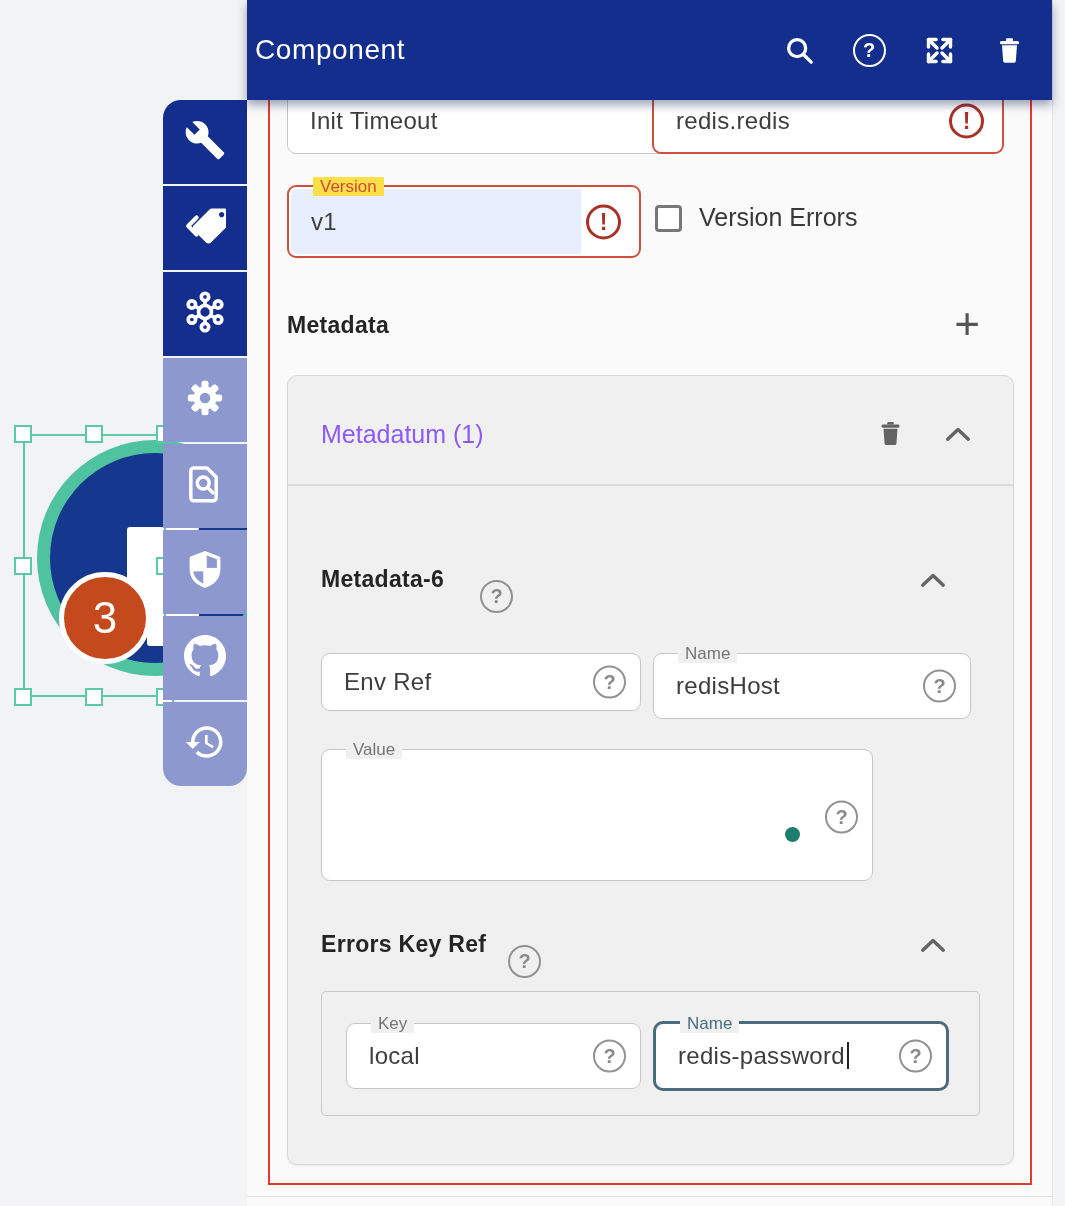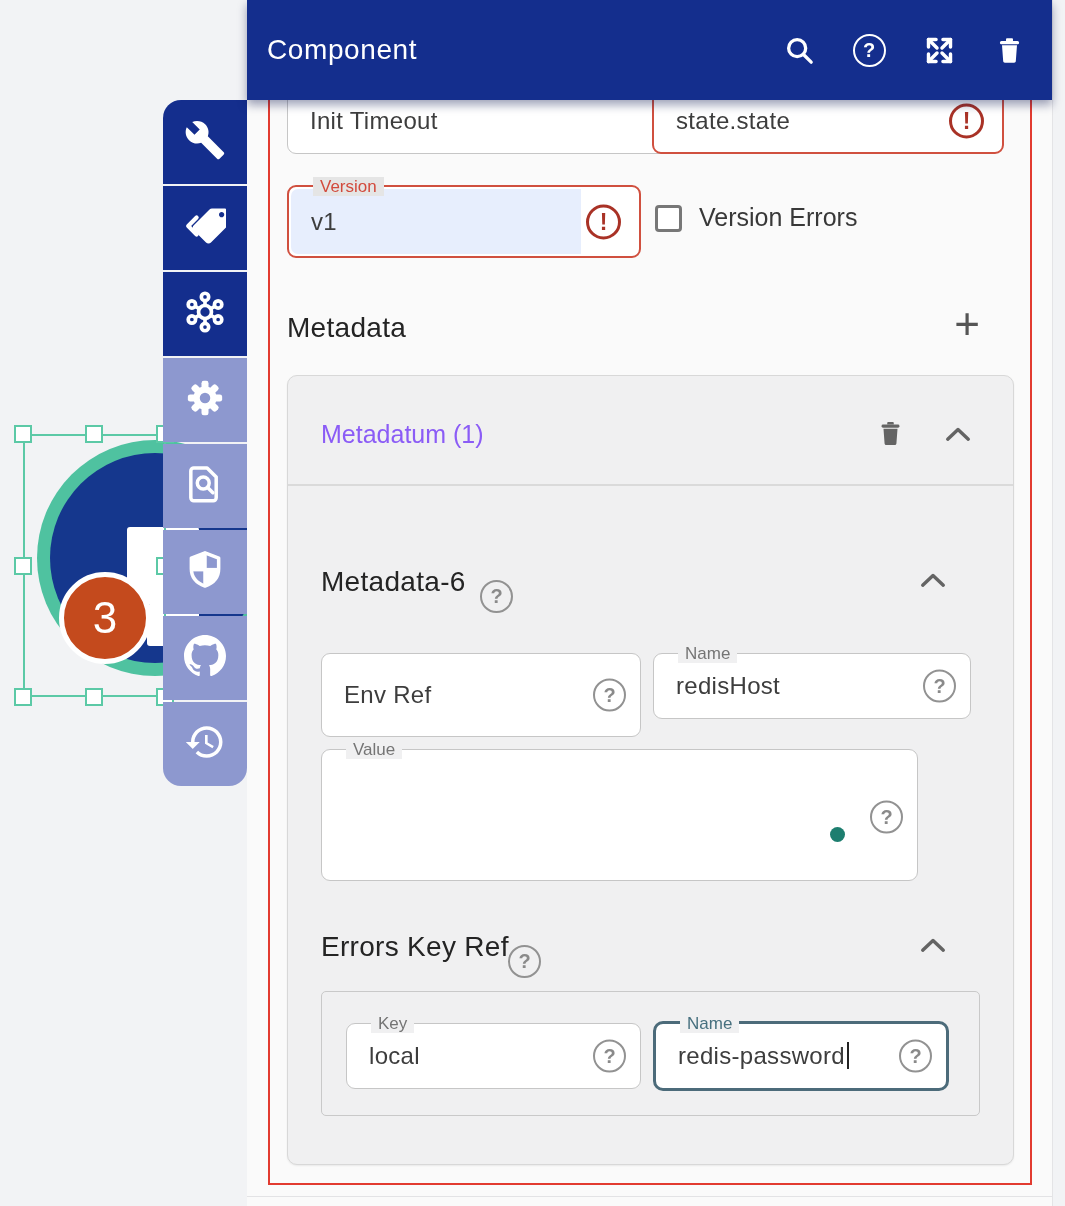--- a/index.html
+++ b/index.html
@@ -22,36 +22,36 @@
   .tb-btn { position:absolute; left:0; width:84px; height:84px; display:flex; align-items:center; justify-content:center; cursor:pointer; }
   .tb-active { background:#142e8d; }
   .tb-faded { background:#8d98cf; }
   .tb-first { border-radius:18px 0 0 0; }
   .tb-last { border-radius:0 0 18px 18px; }
   .tb-btn svg { width:42px; height:42px; }
 
   
   #panel { position:absolute; left:247px; top:0; width:806px; height:1206px; background:#fafafa; border-right:1px solid #e4e4e6; z-index:3; }
   #p-header { position:absolute; left:0; top:0; right:0; height:100px; background:#142e8d; box-shadow:0 5px 9px rgba(15,25,80,.40); z-index:5; display:flex; align-items:center; }
-  #p-title { color:#fff; font-size:28px; letter-spacing:.6px; margin-left:20px; }
+  #p-title { color:#fff; font-size:28px; letter-spacing:.6px; margin-left:8px; }
   #p-actions { position:absolute; right:26px; top:0; height:100px; display:flex; align-items:center; gap:36px; }
   .hd-ic { width:34px; height:34px; display:flex; align-items:center; justify-content:center; cursor:pointer; }
   .q-head { width:33px; height:33px; border:2.6px solid #fff; border-radius:50%; color:#fff; font-size:20px; font-weight:700; display:flex; align-items:center; justify-content:center; }
 
   #content { position:absolute; left:0; top:100px; right:0; bottom:0; overflow:hidden; background:#fafafa; }
   .red-outline { position:absolute; left:21px; top:-16px; width:764px; height:1101px; border:2.5px solid #e23b30; }
 
   .fld { position:absolute; background:#fff; border:1.6px solid #c6c6c6; border-radius:9px; }
   .fld-err { border:2px solid #d0503f; }
   .fld-text { position:absolute; left:22px; top:50%; transform:translateY(-50%); font-size:24px; color:#3d3d3d; letter-spacing:.3px; white-space:nowrap; }
   .fld-label { position:absolute; top:-10px; left:24px; font-size:17px; color:#757575; background:#f0f0f1; padding:0 7px; line-height:19px; }
   .q-ic { position:absolute; right:14px; top:50%; transform:translateY(-50%); width:33px; height:33px; border:2.6px solid #929292; border-radius:50%; color:#8a8a8a; font-size:20px; font-weight:700; display:flex; align-items:center; justify-content:center; }
   .err-ic { position:absolute; right:18px; top:50%; transform:translateY(-50%); width:35px; height:35px; border:3px solid #a93226; border-radius:50%; color:#a93226; font-size:23px; font-weight:700; display:flex; align-items:center; justify-content:center; }
 
-  .heading { position:absolute; font-size:28px; font-weight:400; color:#242424; letter-spacing:.3px; }
+  .heading { position:absolute; font-size:23px; font-weight:700; color:#242424; letter-spacing:.3px; }
   .chev { position:absolute; width:28px; height:16px; cursor:pointer; }
 
   #version-fill { position:absolute; left:2px; top:2px; bottom:2px; right:58px; background:#e7eefd; border-radius:7px 0 0 7px; }
   #checkbox { position:absolute; left:408px; top:105px; width:27px; height:27px; border:3px solid #777; border-radius:4px; background:#fff; cursor:pointer; }
   #cb-label { position:absolute; left:452px; top:103px; font-size:25px; color:#383838; }
   #plus-btn { position:absolute; left:700px; top:202px; width:40px; height:44px; font-size:44px; font-weight:200; color:#555; text-align:center; line-height:44px; cursor:pointer; }
 
   #card { position:absolute; left:40px; top:275px; width:727px; height:790px; background:#f0f0f1; border:1.5px solid #d8d8d8; border-radius:10px; box-shadow:0 1px 2px rgba(0,0,0,.07); }
   #card-title { position:absolute; left:33px; top:44px; font-size:25px; color:#8b5cf6; }
   .card-divider { position:absolute; left:0; right:0; top:108px; height:1.5px; background:#dadada; }
@@ -172,27 +172,27 @@
 <div id="panel">
 
   <div id="content">
     <div class="red-outline"></div>
 
     <div class="fld" style="left:40px; top:-12px; width:412px; height:66px;">
       <span class="fld-text">Init Timeout</span>
     </div>
 
     <div class="fld fld-err" style="left:405px; top:-12px; width:352px; height:66px;">
-      <span class="fld-text">state.state</span>
+      <span class="fld-text">redis.redis</span>
       <span class="err-ic">!</span>
     </div>
 
     <div class="fld fld-err" style="left:40px; top:85px; width:354px; height:73px;">
       <div id="version-fill"></div>
-      <span class="fld-label" style="background:#e5e5e5; color:#d24a3c;text-align:center;">Version</span>
+      <span class="fld-label" style="background:#fde047; color:#d24a3c;text-align:center;">Version</span>
       <span class="fld-text">v1</span>
       <span class="err-ic">!</span>
     </div>
 
     <div id="checkbox"></div>
     <span id="cb-label">Version Errors</span>
 
     <span class="heading" style="left:40px; top:212px;">Metadata</span>
     <div id="plus-btn">+</div>
 
@@ -207,32 +207,32 @@
           <path d="M3 11.5L12 3l9 8.5" stroke="#646464" stroke-width="3" fill="none" stroke-linecap="round" stroke-linejoin="round"></path>
         </svg>
       <div class="card-divider"></div>
 
       <span class="heading" style="left:33px; top:190px;">Metadata-6</span>
       <span class="q-ic" style="left:192px; right:auto; top:204px; transform:none;">?</span>
       <svg class="chev" style="left:631px; top:196px;" viewBox="0 0 24 14">
           <path d="M3 11.5L12 3l9 8.5" stroke="#646464" stroke-width="3" fill="none" stroke-linecap="round" stroke-linejoin="round"></path>
         </svg>
 
-      <div class="fld" style="left:33px; top:277px; width:320px; height:84px;">
+      <div class="fld" style="left:33px; top:277px; width:320px; height:58px;">
         <span class="fld-text">Env Ref</span>
         <span class="q-ic">?</span>
       </div>
 
       <div class="fld" style="left:365px; top:277px; width:318px; height:66px;">
         <span class="fld-label">Name</span>
         <span class="fld-text">redisHost</span>
         <span class="q-ic">?</span>
       </div>
 
-      <div class="fld" style="left:33px; top:373px; width:597px; height:132px;">
+      <div class="fld" style="left:33px; top:373px; width:552px; height:132px;">
         <span class="fld-label">Value</span>
         <span class="dot"></span>
         <span class="q-ic" style="top:67px;">?</span>
       </div>
 
       <span class="heading" style="left:33px; top:555px;">Errors Key Ref</span>
       <span class="q-ic" style="left:220px; right:auto; top:569px; transform:none;">?</span>
       <svg class="chev" style="left:631px; top:561px;" viewBox="0 0 24 14">
           <path d="M3 11.5L12 3l9 8.5" stroke="#646464" stroke-width="3" fill="none" stroke-linecap="round" stroke-linejoin="round"></path>
         </svg>

